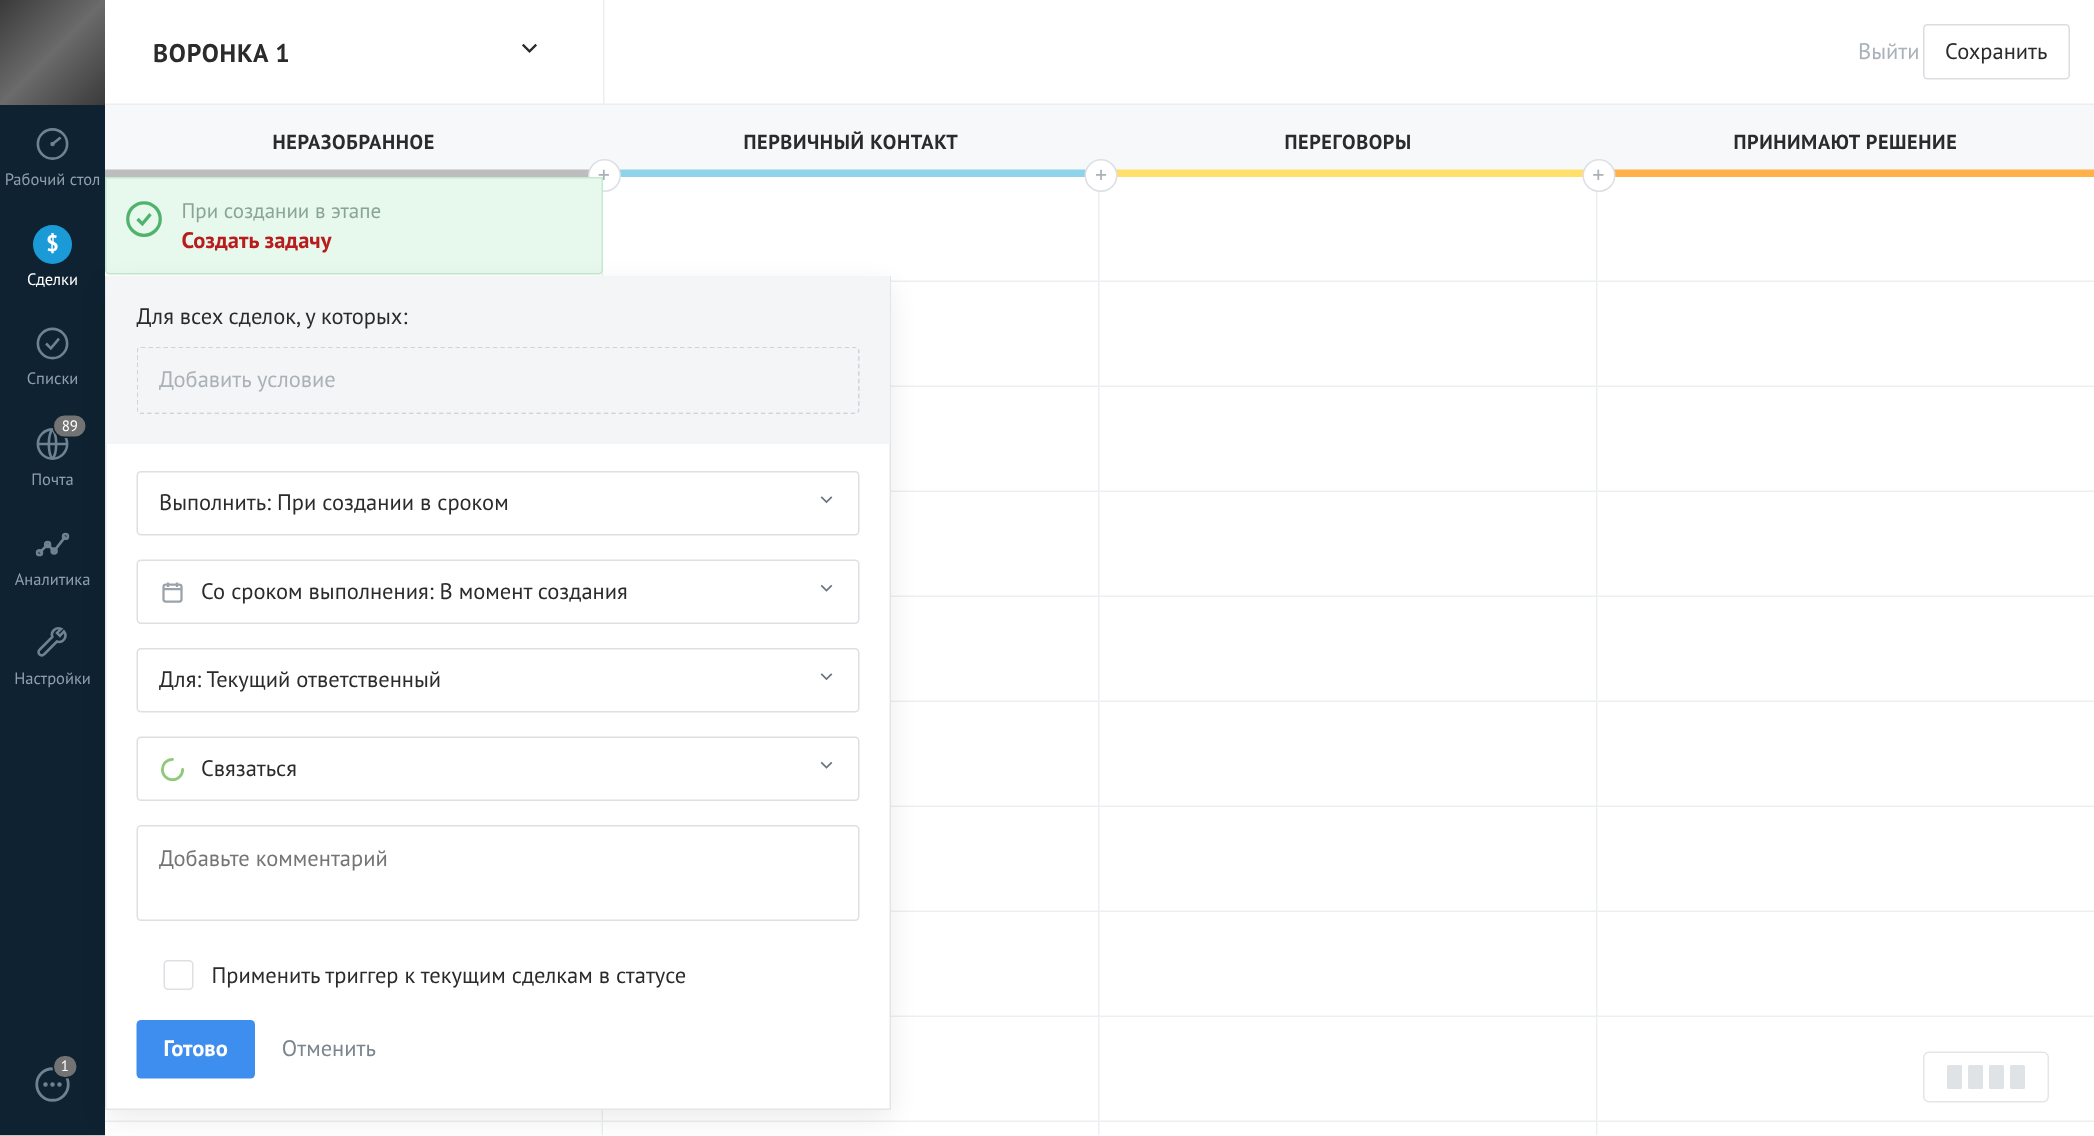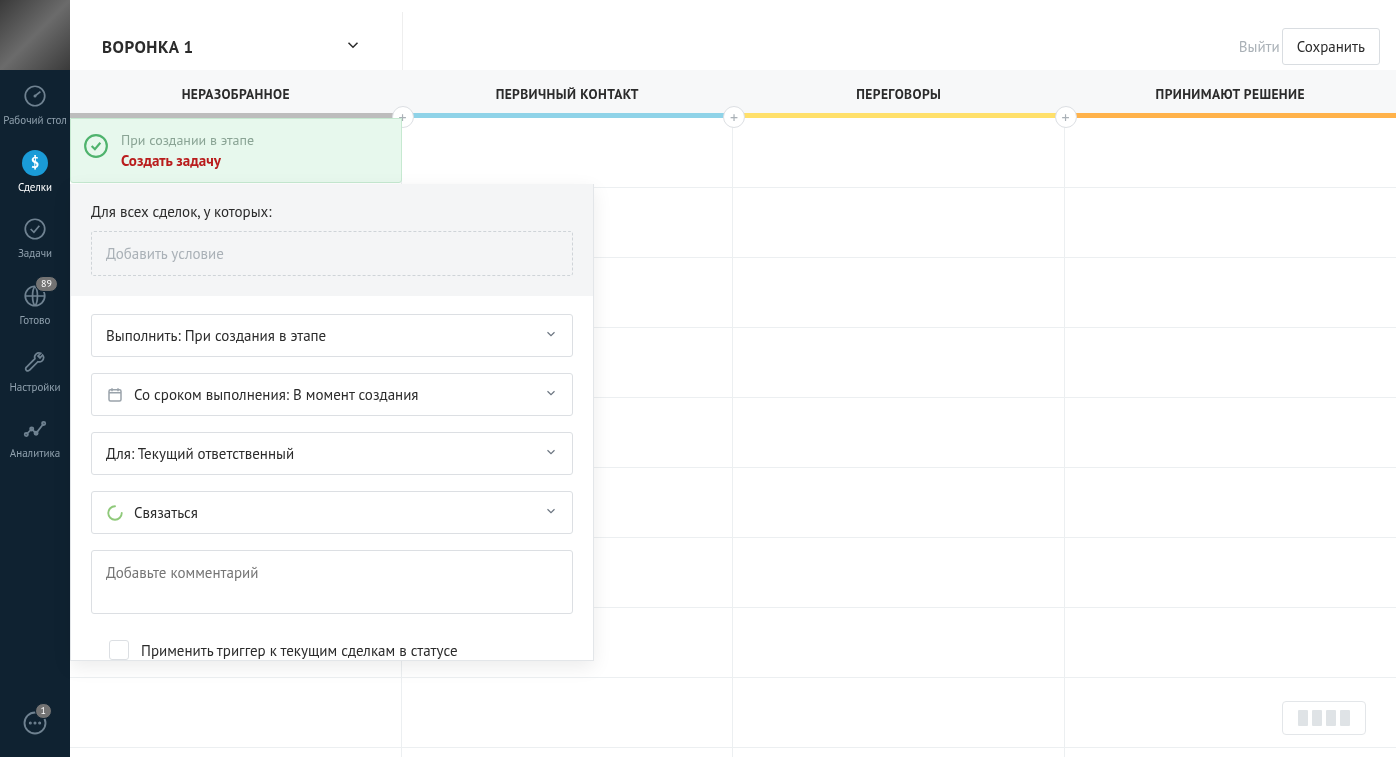--- a/index.html
+++ b/index.html
@@ -15,21 +15,21 @@
 .nav-item.active .icon svg, .nav-item.active .icon circle, .nav-item.active .label { color: #fff; }
 .nav-item.active .label { color: #fff; }
 .nav-item svg { stroke: #6f8291; fill: none; stroke-width: 1.6; }
 .deals-icon { width: 26px; height: 26px; border-radius: 50%; background: #1a9bd7; display: flex; align-items: center; justify-content: center; color:#fff; font-weight:bold; font-size:15px;}
 .badge { position: absolute; top: 6px; right: 12px; background: #737373; color: #fff; font-size: 10px; border-radius: 9px; padding: 1px 5px; line-height: 1.2; border:1px solid #0f2231;}
 .chat-sect { margin-top: auto; padding: 16px 0 20px; display:flex; justify-content:center; position:relative;}
 .chat-sect svg { stroke:#6f8291; fill:none; stroke-width:1.6;}
 .chat-sect .badge { top:10px; right:18px; }
 
 
-.header { position: absolute; left: 70px; top: 12px; right: 0; height: 70px; background: #fff; display: flex; align-items: center; border-bottom: 1px solid #eee; }
+.header { position: absolute; left: 70px; top: 0; right: 0; height: 70px; background: #fff; display: flex; align-items: center; border-bottom: 1px solid #eee; }
 .pipeline-sel { display: flex; align-items: center; gap: 150px; padding: 0 32px; cursor:pointer;}
 .pipeline-sel .title { font-size: 17px; font-weight: 700; letter-spacing: 0.5px; color: #2b2b2b; text-transform: uppercase; }
 .header-right { margin-left: auto; display: flex; align-items: center; gap: 2px; padding-right: 16px; }
 .header-right .exit { color: #aab1b7; font-size: 15px; cursor:pointer;}
 .header-right .save { border: 1px solid #d9dde1; background:#fff; padding: 8px 14px; border-radius: 3px; font-size: 15px; color:#2b2b2b; cursor:pointer;}
 
 
 .stages { position: absolute; left: 70px; top: 70px; right: 0; height: 48px; display: grid; grid-template-columns: repeat(4, 1fr); background: #f7f8f9; }
 .stage { position: relative; display:flex; align-items:center; justify-content:center;}
 .stage .name { font-size: 13.5px; font-weight: 700; letter-spacing: 0.4px; color:#2b2b2b;}
@@ -99,55 +99,55 @@
       <span class="label" style="color:#fff">Сделки</span>
     </div>
 
     <div class="nav-item">
       <span class="icon">
         <svg width="26" height="26" viewBox="0 0 24 24">
             <circle cx="12" cy="12" r="9"></circle>
             <path d="M8 12l3 3 5-6"></path>
           </svg>
       </span>
-      <span class="label">Задачи</span>
+      <span class="label">Списки</span>
     </div>
 
 
     <div class="nav-item">
       <span class="icon">
         <svg width="26" height="26" viewBox="0 0 24 24">
             <circle cx="12" cy="12" r="9"></circle>
             <path d="M3 12h18M12 3c3 3 3 15 0 18M12 3c-3 3-3 15 0 18"></path>
           </svg>
       </span>
-      <span class="label">Готово</span>
+      <span class="label">Почта</span>
       <span class="badge">89</span>
-    </div>
-
-    <div class="nav-item">
-      <span class="icon">
-        <svg width="26" height="26" viewBox="0 0 24 24">
-            <path d="M20 7a4 4 0 01-5.3 3.8L7 18.5a2 2 0 11-2.8-2.8L11.9 8a4 4 0 015.4-5 l-2.5 2.5 1.8 1.8L19 4.6A4 4 0 0120 7z"></path>
-          </svg>
-      </span>
-      <span class="label">Настройки</span>
     </div>
 
     <div class="nav-item">
       <span class="icon">
         <svg width="26" height="26" viewBox="0 0 24 24">
             <path d="M4 17l5-5 4 4 7-9"></path>
             <circle cx="4" cy="17" r="1.5"></circle>
             <circle cx="9" cy="12" r="1.5"></circle>
             <circle cx="13" cy="16" r="1.5"></circle>
             <circle cx="20" cy="7" r="1.5"></circle>
           </svg>
       </span>
       <span class="label">Аналитика</span>
+    </div>
+
+    <div class="nav-item">
+      <span class="icon">
+        <svg width="26" height="26" viewBox="0 0 24 24">
+            <path d="M20 7a4 4 0 01-5.3 3.8L7 18.5a2 2 0 11-2.8-2.8L11.9 8a4 4 0 015.4-5 l-2.5 2.5 1.8 1.8L19 4.6A4 4 0 0120 7z"></path>
+          </svg>
+      </span>
+      <span class="label">Настройки</span>
     </div>
 
   </div>
   <div class="chat-sect">
     <svg width="28" height="28" viewBox="0 0 24 24">
         <circle cx="12" cy="12" r="9"></circle>
         <circle cx="8" cy="12" r="0.5" fill="#6f8291"></circle>
         <circle cx="12" cy="12" r="0.5" fill="#6f8291"></circle>
         <circle cx="16" cy="12" r="0.5" fill="#6f8291"></circle>
       </svg>
@@ -252,21 +252,21 @@
 </div>
 
 <div class="popup">
   <div class="popup-top">
     <div class="lbl">Для всех сделок, у которых:</div>
     <div class="cond-box">Добавить условие</div>
   </div>
   <div class="popup-body">
 
     <div class="select">
-      <span>Выполнить: При создания в этапе</span>
+      <span>Выполнить: При создании в сроком</span>
       <span class="chev"><svg width="14" height="14" viewBox="0 0 24 24" fill="none" stroke="#6b7580" stroke-width="2">
             <path d="M6 9l6 6 6-6"></path>
           </svg></span>
     </div>
 
     <div class="select">
       <span class="cal-ico">
         <svg width="18" height="18" viewBox="0 0 24 24" fill="none" stroke="#9aa3ab" stroke-width="2">
             <rect x="4" y="5" width="16" height="15" rx="2"></rect>
             <path d="M4 9h16M8 3v4M16 3v4"></path>
@@ -298,20 +298,24 @@
     </div>
 
     <textarea class="comment-box" placeholder="Добавьте комментарий" style=""></textarea>
   </div>
 
   <div class="cbx-row">
     <div class="cbx"></div>
     <span class="txt">Применить триггер к текущим сделкам в статусе</span>
   </div>
 
+  <div class="popup-actions">
+    <button class="btn-primary">Готово</button>
+    <button class="btn-link">Отменить</button>
+  </div>
 </div>
 
 <div class="floater">
   <span></span>
   <span></span>
   <span></span>
   <span></span>
 </div>
 
 </body></html>

